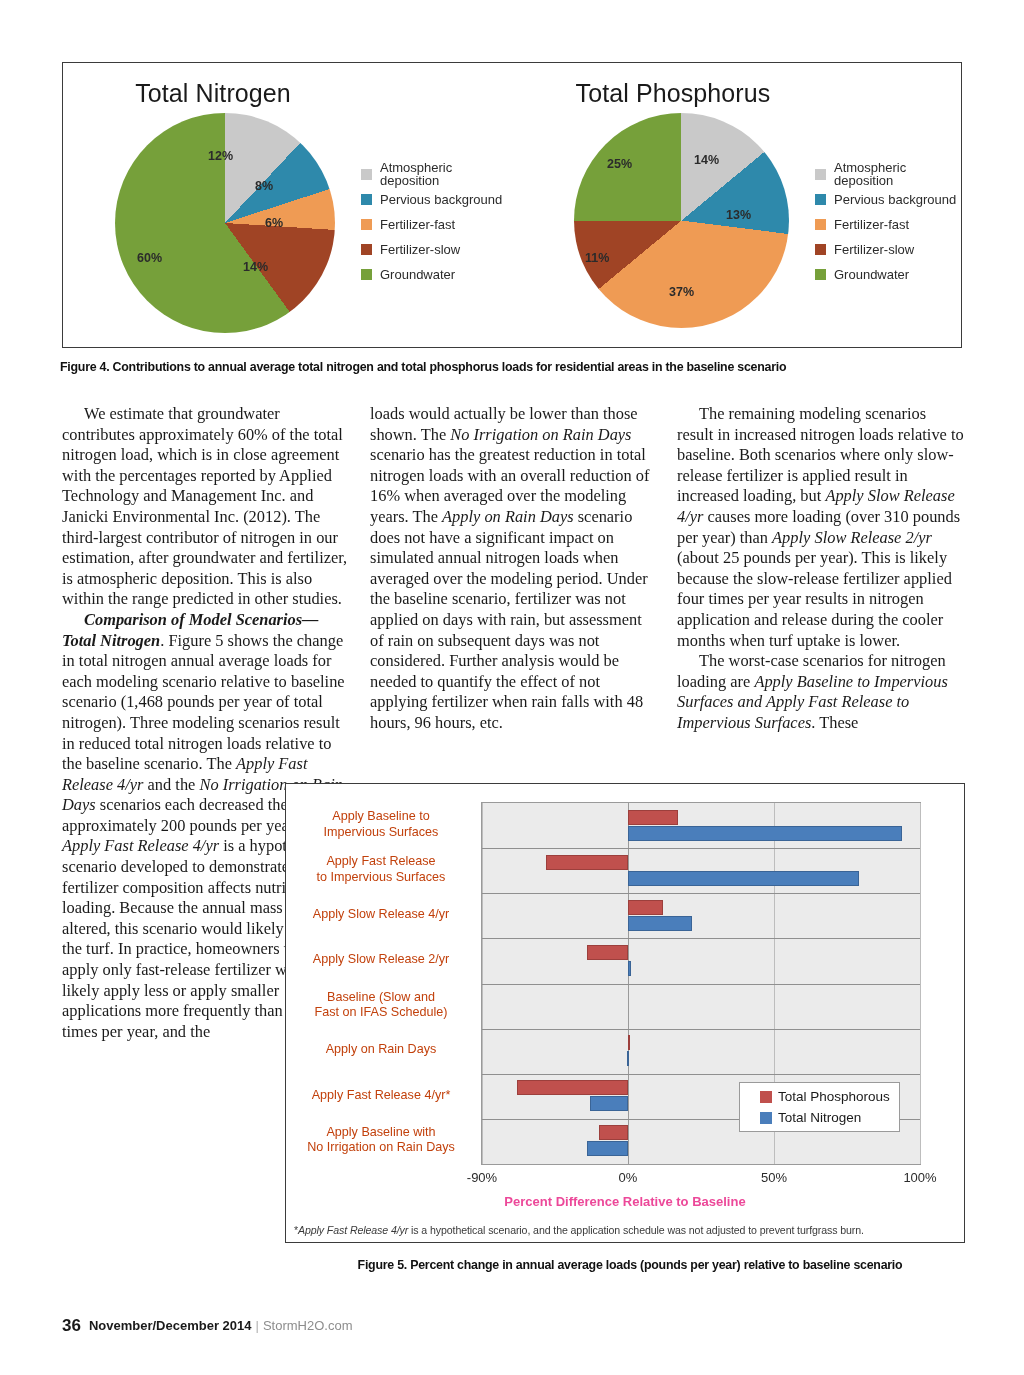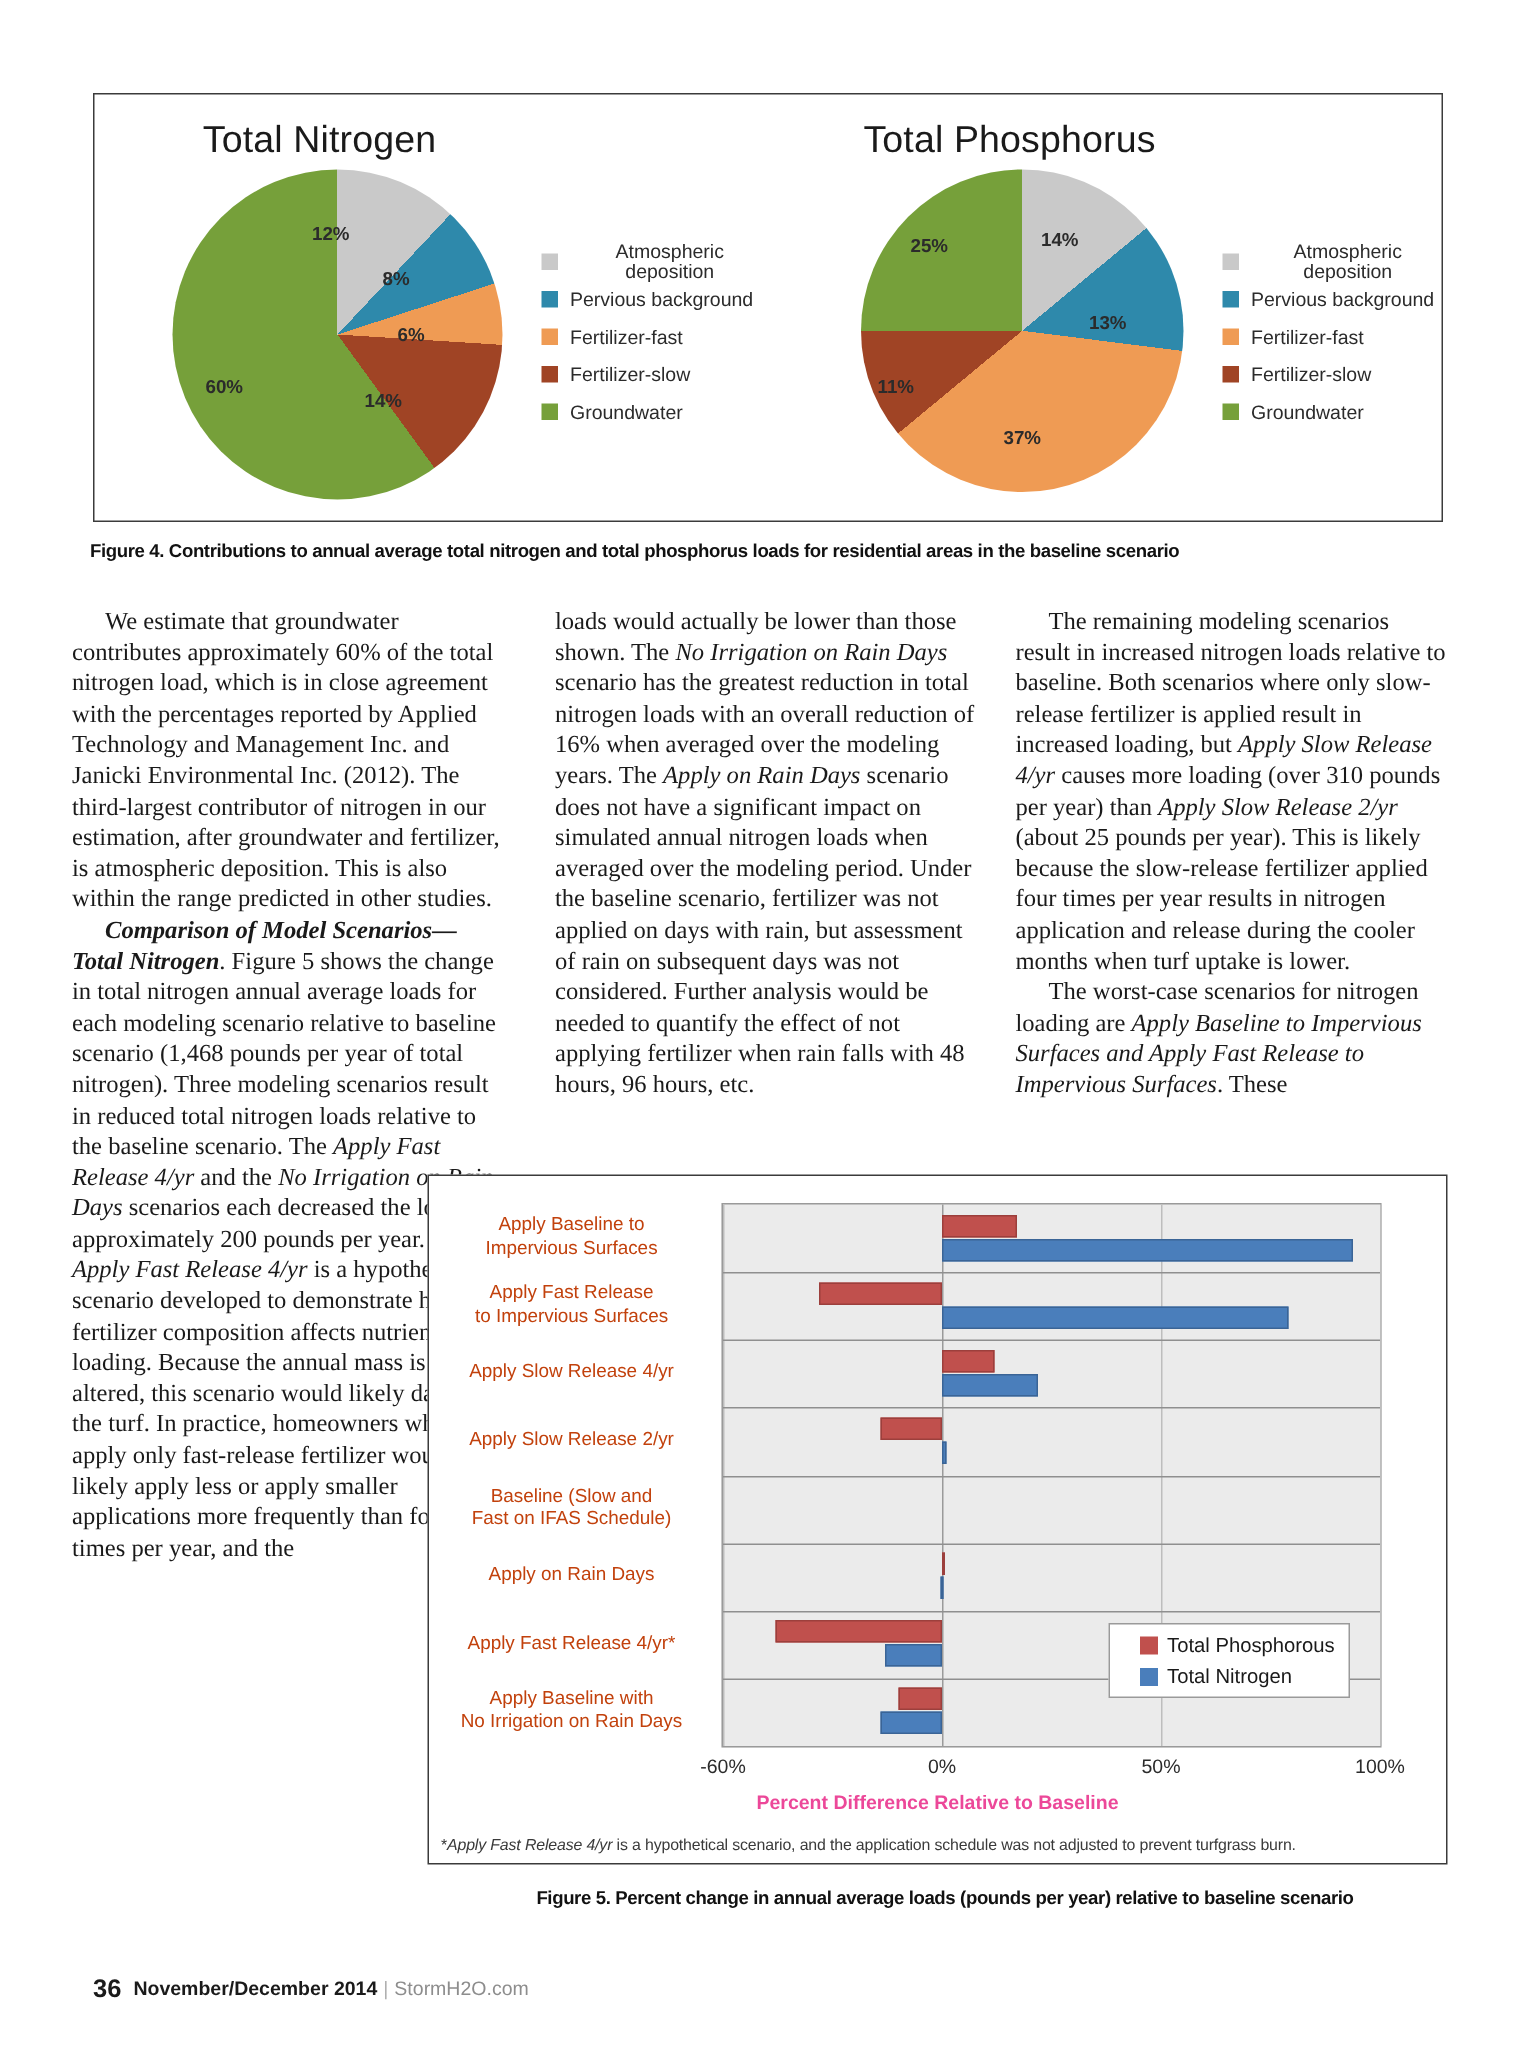--- a/index.html
+++ b/index.html
@@ -26,21 +26,21 @@
   }
   .pie-wrap{position:relative;}
   .pie{border-radius:50%;position:relative;}
   .slice-label{
     position:absolute;font-family:"Liberation Sans", sans-serif;
     font-size:12.5px;font-weight:bold;color:#2b2b2b;white-space:nowrap;
   }
   .legend{position:absolute;font-family:"Liberation Sans", sans-serif;font-size:13px;color:#2b2b2b;}
   .legend-row{display:flex;align-items:center;margin-bottom:11px;height:14px;}
   .legend-swatch{width:11px;height:11px;margin-right:8px;flex:none;}
-  .legend-text{line-height:13px;text-align:center;}
+  .legend-text{line-height:13px;}
 
   .fig-caption{
     position:absolute;
     font-family:"Liberation Sans", sans-serif;
     font-weight:bold;font-size:12.4px;color:#111;
     letter-spacing:-0.25px;
   }
 
   
   .col{
@@ -190,21 +190,21 @@
         <div class="legend-row">
             <span class="legend-swatch" style="background:#76a03a;"></span>
             <span class="legend-text">Groundwater</span>
           </div>
       </div>
     </div>
   </div>
 
   <div class="fig-caption" style="left:60px;top:360px;width:910px;">Figure 4. Contributions to annual average total nitrogen and total phosphorus loads for residential areas in the baseline scenario</div>
 
-  <div class="col" style="left:48px;top:404px;width:288px;">
+  <div class="col" style="left:62px;top:404px;width:288px;">
     <p>We estimate that groundwater contributes approximately 60% of the total nitrogen load, which is in close agreement with the percentages reported by Applied Technology and Management Inc. and Janicki Environmental Inc. (2012). The third-largest contributor of nitrogen in our estimation, after groundwater and fertilizer, is atmospheric deposition. This is also within the range predicted in other studies.</p>
     <p><span class="runhead">Comparison of Model Scenarios—Total Nitrogen</span><span>. Figure 5 shows the change in total nitrogen annual average loads for each modeling scenario relative to baseline scenario (1,468 pounds per year of total nitrogen). Three modeling scenarios result in reduced total nitrogen loads relative to the baseline scenario. The </span><i>Apply Fast Release 4/yr</i><span> and the </span><i>No Irrigation on Rain Days</i><span> scenarios each decreased the loads by approximately 200 pounds per year. The </span><i>Apply Fast Release 4/yr</i><span> is a hypothetical scenario developed to demonstrate how fertilizer composition affects nutrient loading. Because the annual mass is not altered, this scenario would likely damage the turf. In practice, homeowners who apply only fast-release fertilizer would likely apply less or apply smaller applications more frequently than four times per year, and the </span></p>
   </div>
 
   <div style="position:absolute;left:285px;top:783px;width:1px;height:460px;"></div>
 
   <div class="col" style="left:370px;top:404px;width:288px;">
     <p class="noindent"><span>loads would actually be lower than those shown. The </span><i>No Irrigation on Rain Days</i><span> scenario has the greatest reduction in total nitrogen loads with an overall reduction of 16% when averaged over the modeling years. The </span><i>Apply on Rain Days</i><span> scenario does not have a significant impact on simulated annual nitrogen loads when averaged over the modeling period. Under the baseline scenario, fertilizer was not applied on days with rain, but assessment of rain on subsequent days was not considered. Further analysis would be needed to quantify the effect of not applying fertilizer when rain falls with 48 hours, 96 hours, etc.</span></p>
   </div>
 
@@ -268,21 +268,21 @@
         <div class="cat-label" style="top: 285.562px;">
           <div>Apply Fast Release 4/yr*</div>
         </div>
         <div class="cat-label" style="top: 322.938px;">
           <div>Apply Baseline with</div>
           <div>No Irrigation on Rain Days</div>
         </div>
       </div>
 
     <div id="xticks" style="position:absolute;left:0;top:386px;width:680px;height:20px;">
-        <div class="xtick" style="left: 161px; top: 0px;">-60%</div>
+        <div class="xtick" style="left: 161px; top: 0px;">-90%</div>
         <div class="xtick" style="left: 307px; top: 0px;">0%</div>
         <div class="xtick" style="left: 453px; top: 0px;">50%</div>
         <div class="xtick" style="left: 599px; top: 0px;">100%</div>
       </div>
 
     <div class="xaxis-title" style="left:0;top:410px;">Percent Difference Relative to Baseline</div>
 
     <div class="chart-legend" style="left:453px;top:298px;">
       <div class="legend-row">
           <span class="legend-swatch" style="background:#c0504d;"></span>

